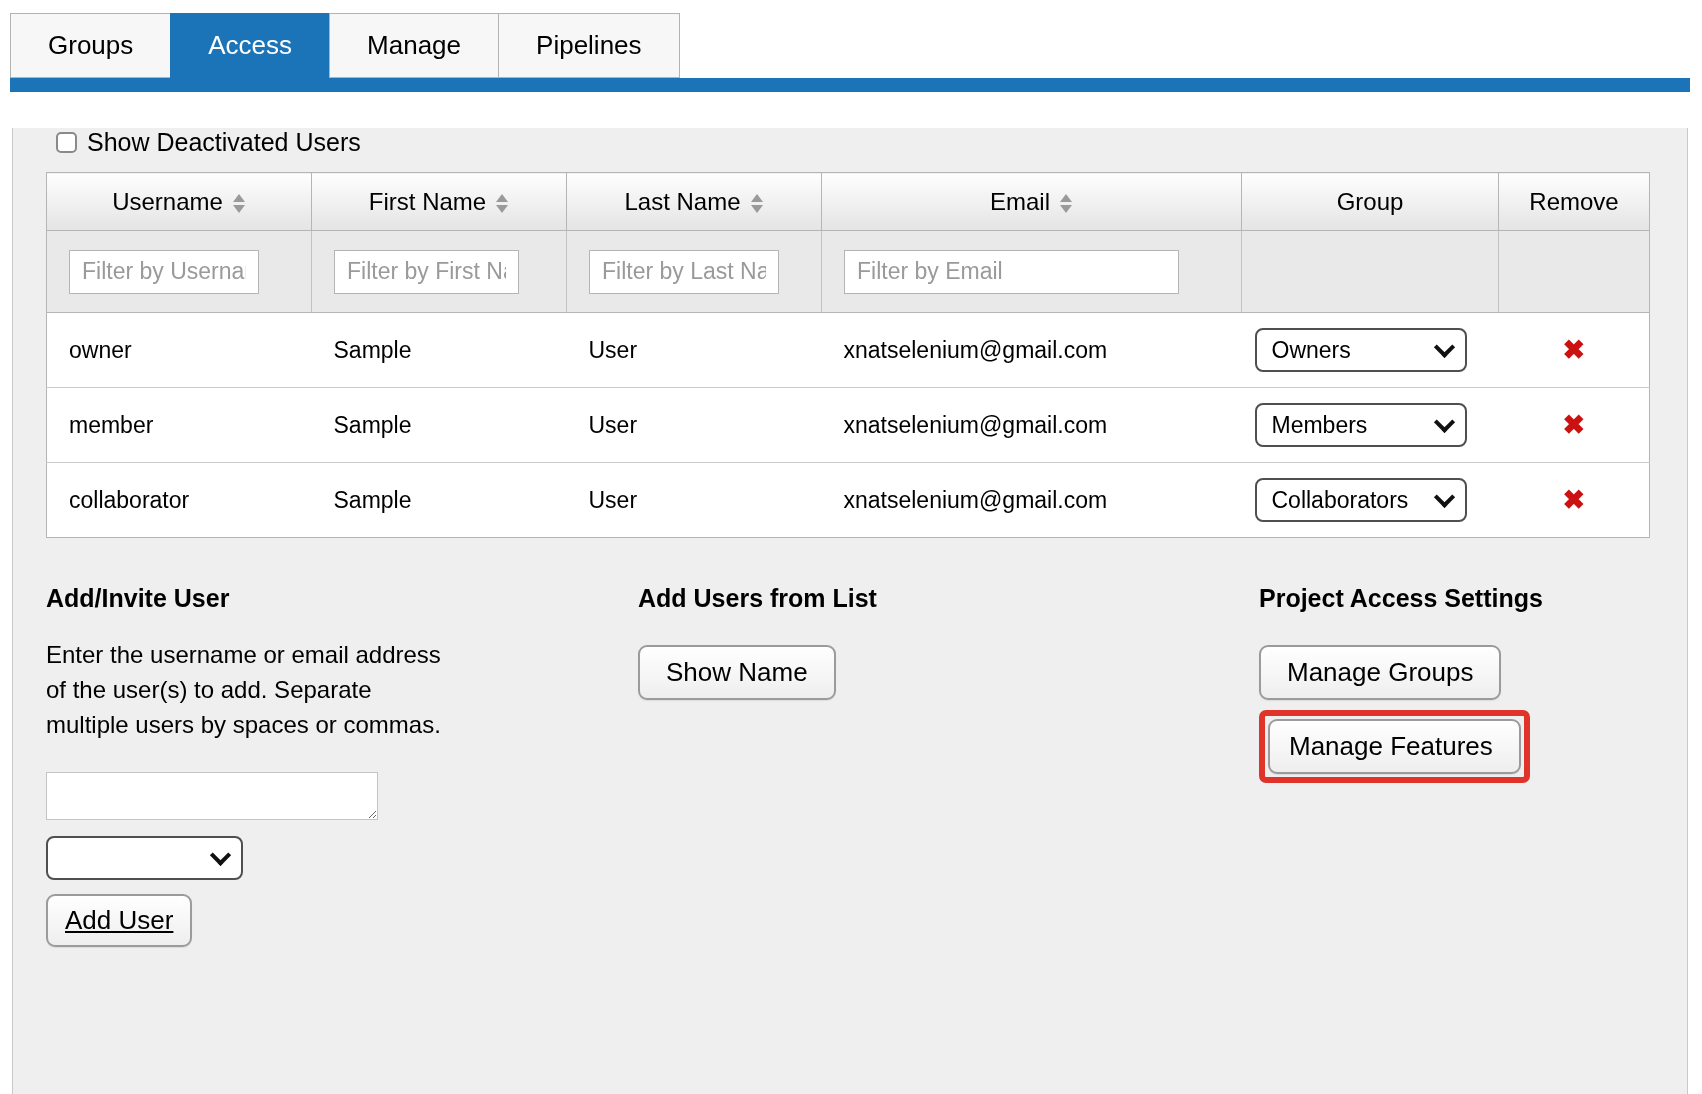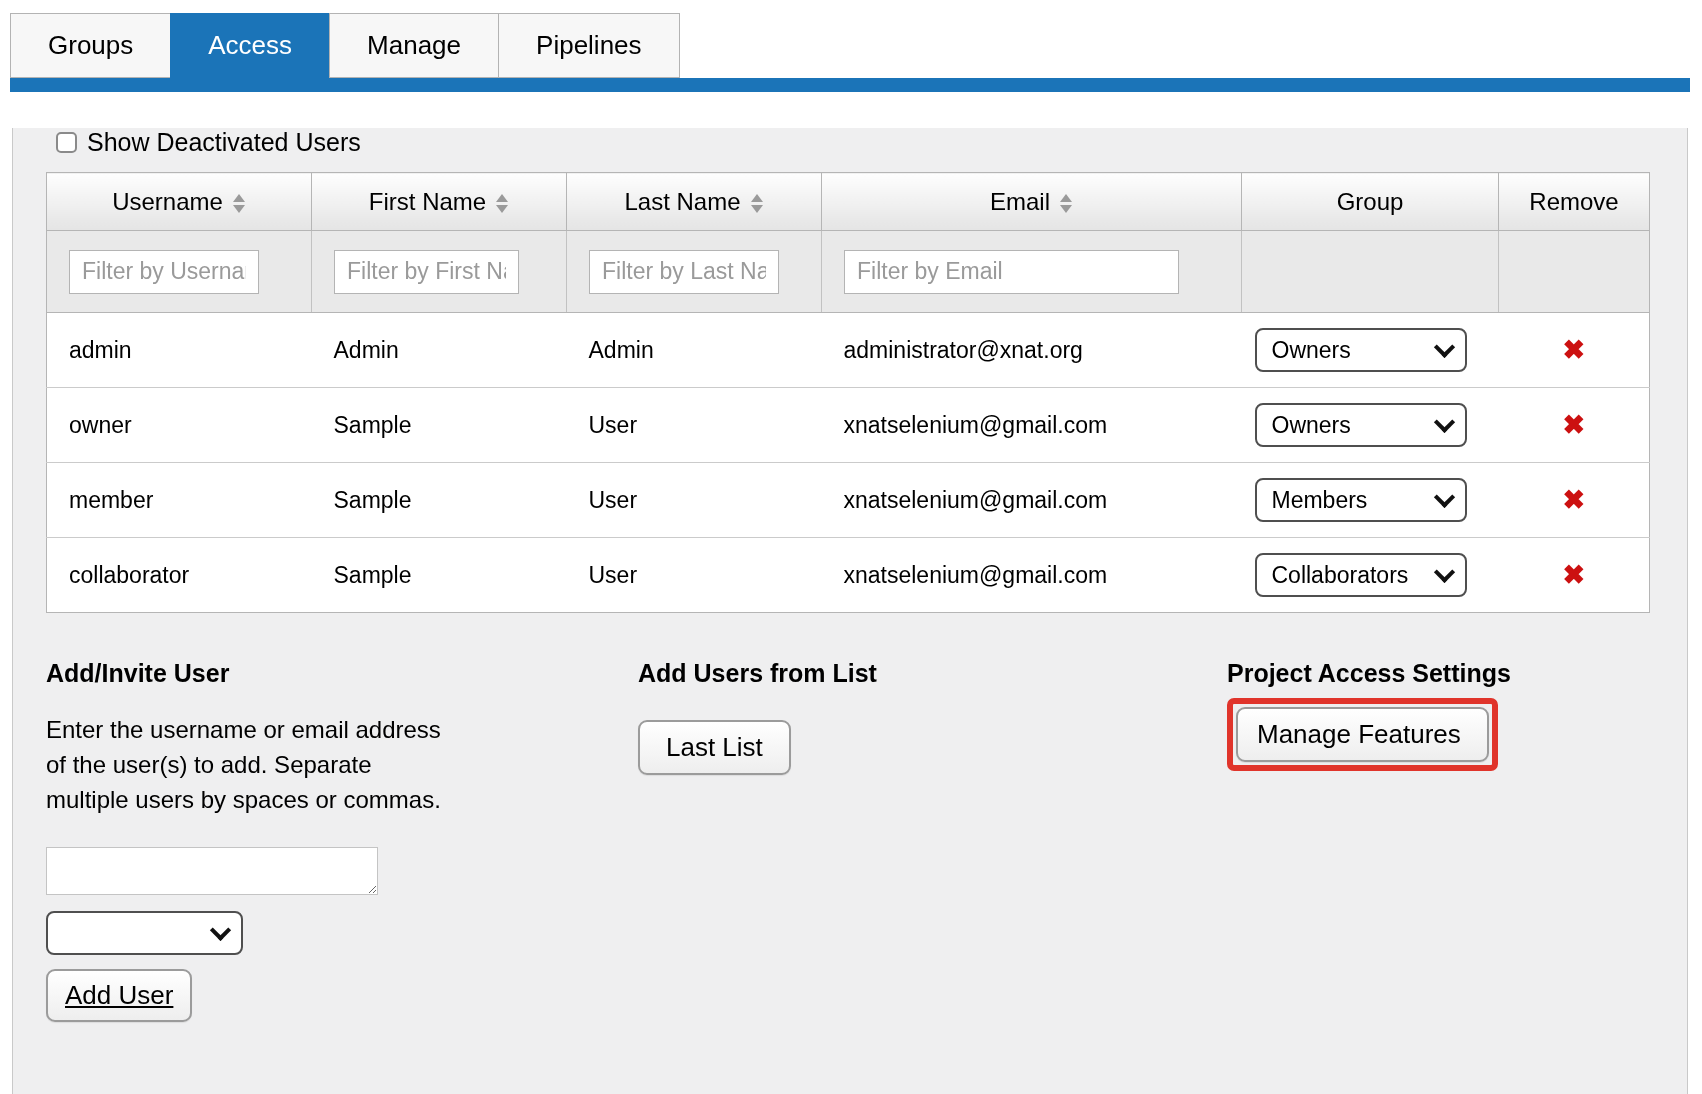--- a/index.html
+++ b/index.html
@@ -57,21 +57,21 @@
                     font-size:23px; padding:0 44px 0 15px; color:#000; cursor:pointer;
                     font-family:"Liberation Sans", sans-serif; }
   .selwrap .chev { position:absolute; right:15px; top:50%; width:15px; height:15px;
                    border-right:4px solid #111; border-bottom:4px solid #111;
                    transform:translateY(-68%) rotate(45deg); pointer-events:none; }
   .sel-group { width:212px; height:44px; }
   .sel-invite { width:197px; height:44px; margin-top:16px; }
 
   
   .bottom { display:flex; margin:46px 0 0 33px; }
-  .bcol1 { width:592px; } .bcol2 { width:589px; } .bcol3 { flex:1; }
+  .bcol1 { width:592px; } .bcol2 { width:589px; } .bcol3 { flex:1;margin-left:32px; }
   .bottom h3 { font-size:25px; font-weight:bold; }
   .desc { width:400px; font-size:24px; line-height:35px; margin-top:24px; }
   .invite-text { display:block; width:332px; height:48px; margin-top:30px;
                  border:1px solid #c4c4c4; background:#fff; resize:both;
                  font-size:22px; padding:6px 10px; font-family:"Liberation Sans", sans-serif; }
   .btn { display:inline-block; background:linear-gradient(#ffffff,#eeeeee);
          border:2px solid #9b9b9b; border-radius:9px; font-size:26px; color:#000;
          padding:10px 26px; cursor:pointer; font-family:"Liberation Sans", sans-serif;
          box-shadow:0 1px 1px rgba(0,0,0,0.08); }
   .btn-add { margin-top:14px; padding:9px 17px;text-decoration:underline; }
@@ -131,34 +131,20 @@
     </tr>
     <tr class="filters">
       <td><input class="f-user" type="text" placeholder="Filter by Username" style=""></td>
       <td><input class="f-first" type="text" placeholder="Filter by First Name" style=""></td>
       <td><input class="f-last" type="text" placeholder="Filter by Last Name" style=""></td>
       <td><input class="f-email" type="text" placeholder="Filter by Email" style=""></td>
       <td></td>
       <td></td>
     </tr>
 
-    <tr class="datarow">
-      <td>admin</td>
-      <td>Admin</td>
-      <td>Admin</td>
-      <td>administrator@xnat.org</td>
-      <td class="c-group">
-        <span class="selwrap sel-group"><select>
-          <option>Owners</option></select>
-          <span class="chev"></span></span>
-      </td>
-      <td class="c-remove">
-        <span class="remove-x">✖</span>
-      </td>
-    </tr>
 
     <tr class="datarow">
       <td>owner</td>
       <td>Sample</td>
       <td>User</td>
       <td>xnatselenium@gmail.com</td>
       <td class="c-group">
         <span class="selwrap sel-group"><select>
           <option>Owners</option></select>
           <span class="chev"></span></span>
@@ -210,25 +196,28 @@
         <option></option></select>
         <span class="chev"></span></span>
       <div>
         <button class="btn btn-add">Add User</button>
       </div>
     </div>
 
     <div class="bcol2">
       <h3>Add Users from List</h3>
       <div>
-        <button class="btn btn-showlist">Last List</button>
+        <button class="btn btn-showlist">Show Name</button>
       </div>
     </div>
 
     <div class="bcol3">
       <h3>Project Access Settings</h3>
+      <div>
+        <button class="btn btn-groups">Manage Groups</button>
+      </div>
       <div class="red-box">
         <button class="btn">Manage Features</button>
       </div>
     </div>
 
   </div>
 </div>
 
 </body></html>

